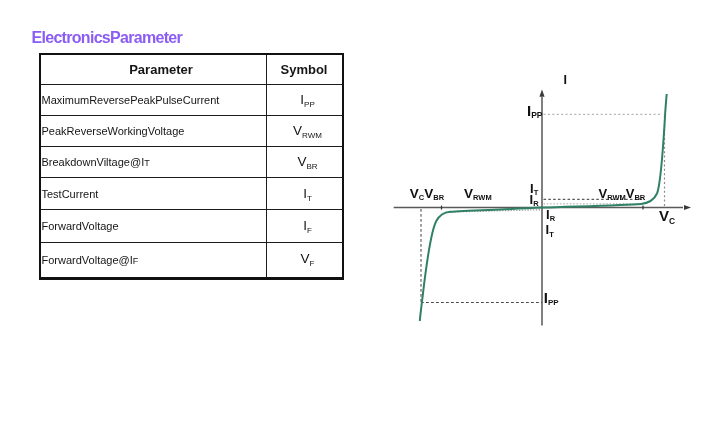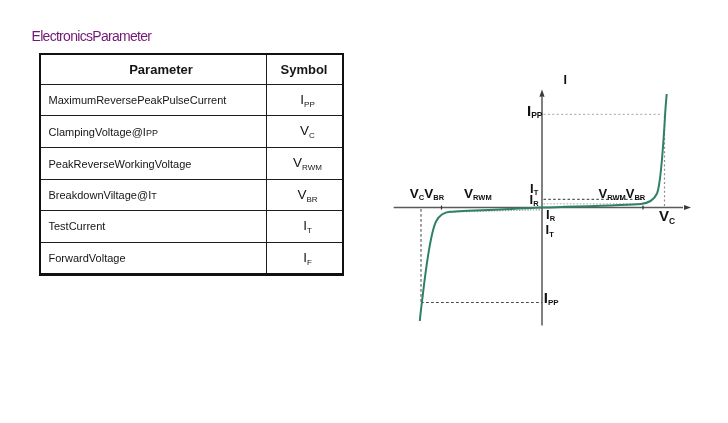--- a/index.html
+++ b/index.html
@@ -1,62 +1,62 @@
 <!DOCTYPE html>
 <html><head>
 <meta charset="utf-8">
 <style>
   html,body{margin:0;padding:0;}
   body{width:728px;height:423px;background:#ffffff;position:relative;overflow:hidden;
        font-family:"Liberation Sans", sans-serif;}
-  .title{position:absolute;left:31.5px;top:28px;font-size:14px;font-weight:normal;color:#701a75;
+  .title{position:absolute;left:31.5px;top:28px;font-size:16px;font-weight:bold;color:#8b5cf6;
          letter-spacing:-0.7px;line-height:1.2;}
   table.t{position:absolute;left:38.5px;top:53px;border-collapse:collapse;table-layout:fixed;
           width:305px;border-style:solid;border-color:#111;border-width:2.5px 2px 3px 2.5px;}
   table.t td,table.t th{border:1.5px solid #1c1c1c;vertical-align:middle;box-sizing:border-box;
           color:#151515;background:#fff;padding:0;}
   table.t th.p{width:226.5px;font-size:13px;font-weight:bold;text-align:center;padding-left:16px;}
   table.t th.s{font-size:13px;font-weight:bold;text-align:center;}
-  table.t td.n{font-size:11px;text-align:left;padding-left:8px;}
+  table.t td.n{font-size:11px;text-align:left;padding-left:1px;}
   table.t td.y{font-size:13.5px;text-align:center;padding-left:7px;}
   td.y sub{font-size:8px;vertical-align:-2.5px;}
   .sm{font-size:9px;}
 </style>
 </head>
 <body>
   <div class="title">ElectronicsParameter</div>
   <table class="t">
     <tbody>
       <tr style="height:30.9px;">
         <th class="p">Parameter</th>
         <th class="s">Symbol</th>
       </tr>
     <tr style="height:30.6px;">
         <td class="n">MaximumReversePeakPulseCurrent</td>
         <td class="y">I<sub>PP</sub></td>
       </tr>
-    <tr style="height:32.5px;">
-        <td class="n">ClampingVoltage@I<span class="sm">PP</span></td>
-        <td class="y">V<sub>C</sub></td>
-      </tr>
     <tr style="height:31.2px;margin-left:24px;">
         <td class="n">PeakReverseWorkingVoltage</td>
         <td class="y">V<sub>RWM</sub></td>
       </tr>
     <tr style="height:31.2px;margin-top:48px;">
         <td class="n">BreakdownViltage@I<span class="sm">T</span></td>
         <td class="y">V<sub>BR</sub></td>
       </tr>
     <tr style="height:31.8px;">
         <td class="n">TestCurrent</td>
         <td class="y">I<sub>T</sub></td>
       </tr>
     <tr style="height:32.4px;">
         <td class="n">ForwardVoltage</td>
         <td class="y">I<sub>F</sub></td>
+      </tr>
+    <tr style="height:36.4px;">
+        <td class="n">ForwardVoltage@I<span class="sm">F</span></td>
+        <td class="y">V<sub>F</sub></td>
       </tr>
   </tbody>
   </table>
 
   <svg width="728" height="423" viewBox="0 0 728 423" style="position:absolute;left:0;top:0;">
 
     <line x1="393.7" y1="207.5" x2="683" y2="207.5" stroke="#5a5a5a" stroke-width="1.4"></line>
     <polygon points="691,207.5 684,204.9 684,210.1" fill="#3a3a3a"></polygon>
     <line x1="542" y1="97" x2="542" y2="325.5" stroke="#4a4a4a" stroke-width="1.4"></line>
     <polygon points="542,89.5 539.4,96.8 544.6,96.8" fill="#3a3a3a"></polygon>

